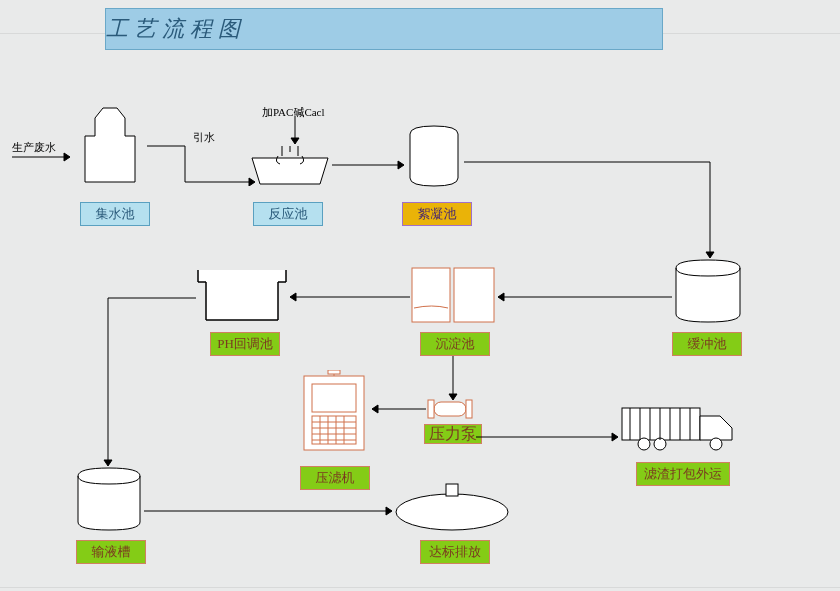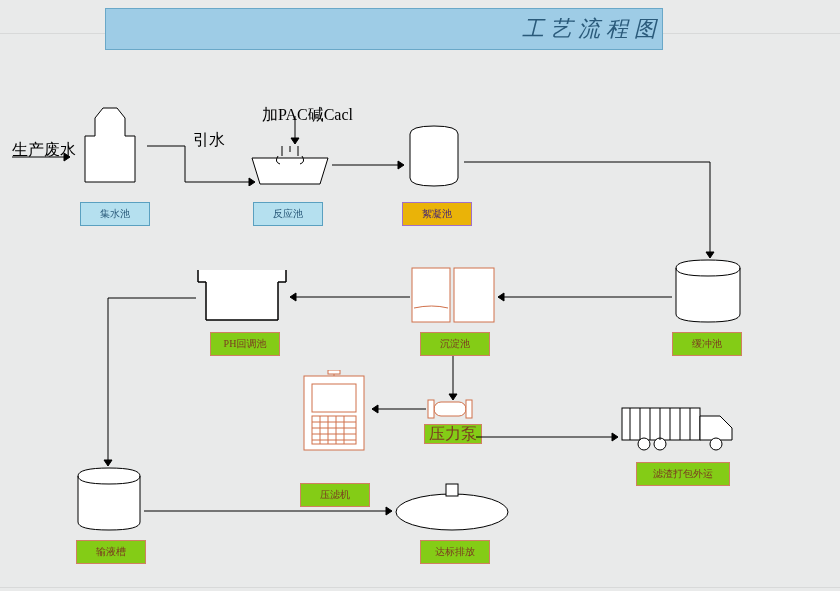--- a/index.html
+++ b/index.html
@@ -1,23 +1,23 @@
 <!DOCTYPE html>
 <html><head>
 <meta charset="utf-8">
 <style>
   html,body{margin:0;padding:0}
   body{background:#e9eaea;width:840px;height:591px;position:relative;font-family:'SimSun','宋体',serif;font-size:12px;color:#000;overflow:hidden}
-  .title-bar{position:absolute;left:105px;top:8px;width:556px;height:40px;background:#9ecce6;border:1px solid #6aa8c8;display:flex;align-items:center;justify-content:flex-end}
+  .title-bar{position:absolute;left:105px;top:8px;width:556px;height:40px;background:#9ecce6;border:1px solid #6aa8c8;display:flex;align-items:center;justify-content:flex-start}
   .title-bar span{font-family:'KaiTi','STKaiti',serif;font-size:22px;color:#2a5a7a;font-style:italic;letter-spacing:6px}
-  .lbl{position:absolute;border:1px solid;display:flex;align-items:center;justify-content:center;font-family:'KaiTi','STKaiti',serif;font-size:10px;height:22px}
+  .lbl{position:absolute;border:1px solid;display:flex;align-items:center;justify-content:center;font-family:'KaiTi','STKaiti',serif;font-size:13px;height:22px}
   .lbl.blue{background:#b5e0ef;border-color:#5aa0c0;color:#2a5a7a}
   .lbl.purple{background:#eab308;border-color:#a070c8;color:#4a2a70}
   .lbl.peach{background:#84cc16;border-color:#d08060;color:#7a3a20}
-  .ann{position:absolute;font-size:16px;color:#000;white-space:nowrap}
+  .ann{position:absolute;font-size:11px;color:#000;white-space:nowrap}
   svg.icon{position:absolute;stroke:#000;stroke-width:1;fill:#fff}
   svg.orange{stroke:#d0704a}
   svg.flow{position:absolute;stroke:#000;stroke-width:1;fill:none}
   .hr{position:absolute;left:0;right:0;height:1px;background:#d8d9d9}
 </style>
 </head>
 <body>
 
 <div class="hr" style="top:33px"></div>
 <div class="hr" style="top:587px"></div>
@@ -131,21 +131,21 @@
     <line x1="14" y1="58" x2="58" y2="58"></line>
   <line x1="14" y1="64" x2="58" y2="64"></line>
     <line x1="14" y1="70" x2="58" y2="70"></line>
   <line x1="22" y1="46" x2="22" y2="74"></line>
     <line x1="30" y1="46" x2="30" y2="74"></line>
   <line x1="38" y1="46" x2="38" y2="74"></line>
     <line x1="46" y1="46" x2="46" y2="74"></line>
   <line x1="36" y1="2" x2="36" y2="6"></line>
     <rect x="30" y="0" width="12" height="4"></rect>
 </svg>
-<div class="lbl peach" style="left:300px;top:483px;width:68px">压滤机</div>
+<div class="lbl peach" style="left:300px;top:466px;width:68px">压滤机</div>
 
 <svg class="flow" style="left:476px;top:432px;width:142px;height:10px">
     <line x1="0" y1="5" x2="136" y2="5"></line>
     <polygon points="136,1 142,5 136,9" fill="#000"></polygon>
   </svg>
 
 <svg class="icon" style="left:620px;top:402px;width:120px;height:50px" viewBox="0 0 120 50">
   <rect x="2" y="6" width="78" height="32" fill="#fff"></rect>
   <path d="M80 14 L100 14 L112 26 L112 38 L80 38 Z" fill="#fff"></path>
   <circle cx="24" cy="42" r="6" fill="#fff"></circle>

